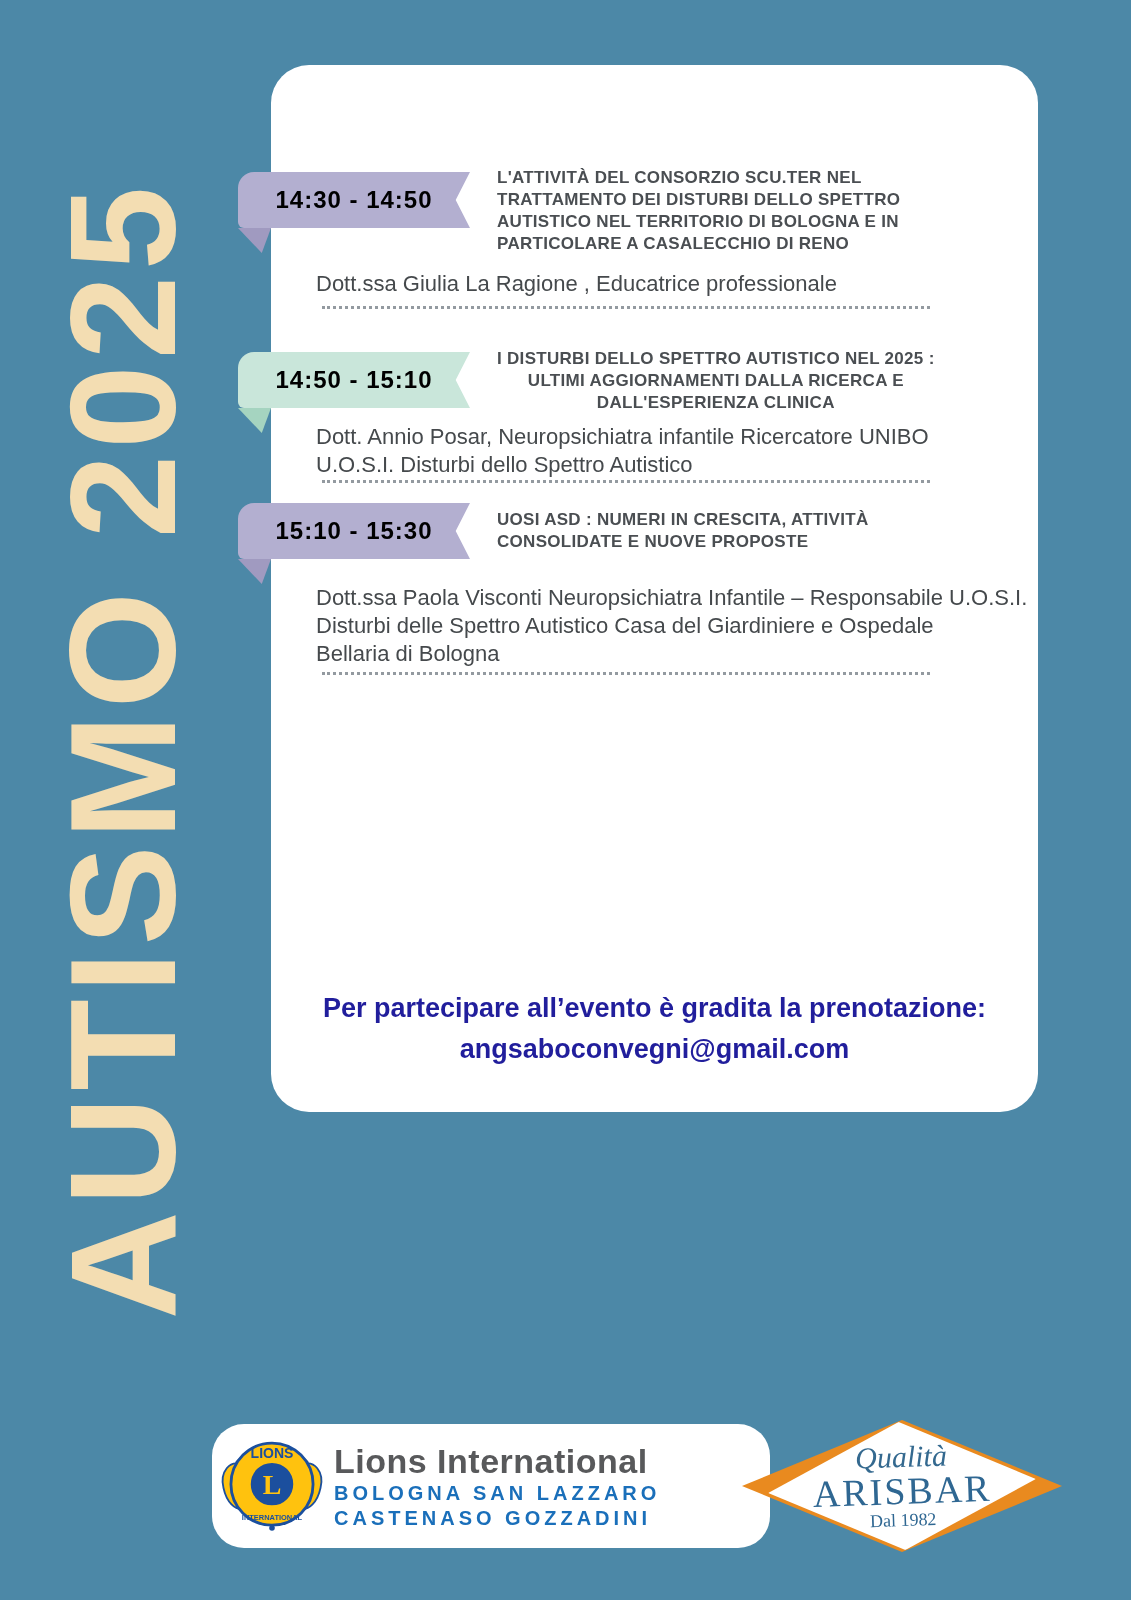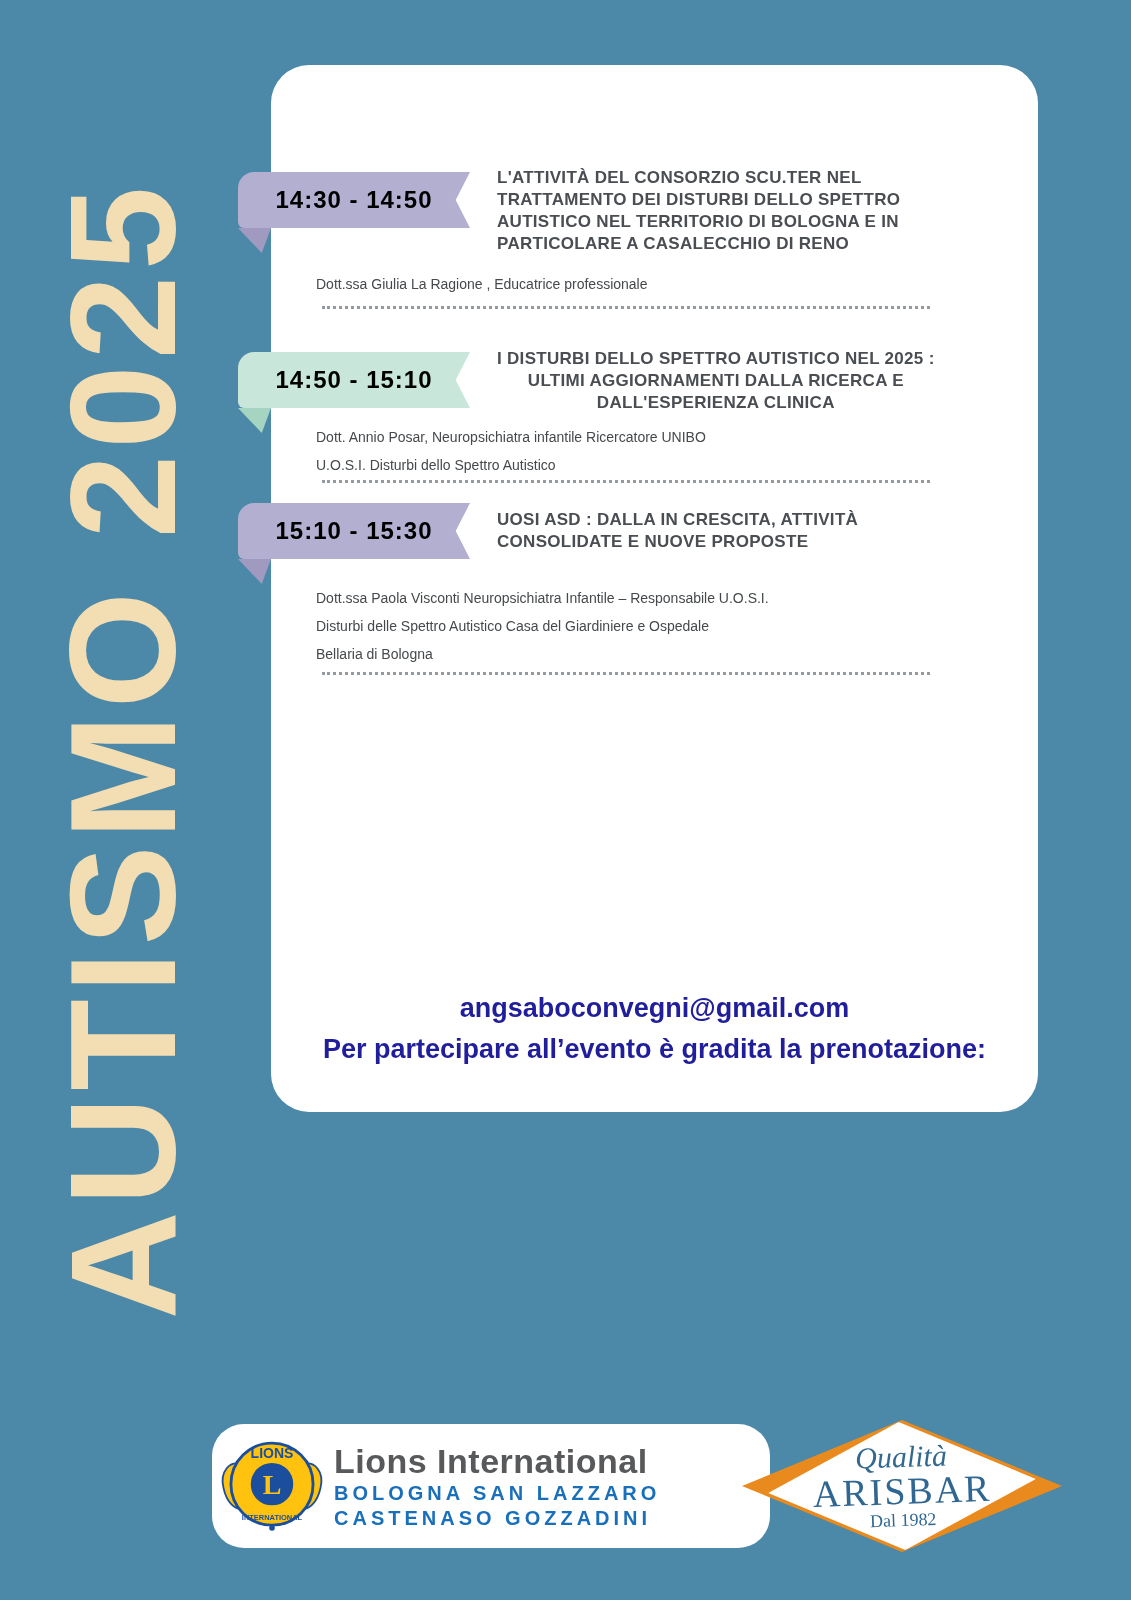--- a/index.html
+++ b/index.html
@@ -33,21 +33,21 @@
   .lavender .bar,.lavender .end{background:#b3afd0;}
   .lavender .fold{background:#a09ac0;}
   .mint .bar,.mint .end{background:#c9e6da;}
   .mint .fold{background:#a5d4c0;}
   .r1{top:172px;} .r2{top:352px;text-align:center;} .r3{top:503px;}
   
   .talk-title{position:absolute; left:497px; color:#4a4e52; font-weight:bold;
     font-size:17px; line-height:22px; letter-spacing:.3px; white-space:nowrap;}
   .t1{top:167px;} .t2{top:348px;text-align:center;} .t3{top:509px;}
   
-  .speaker{position:absolute; left:316px; color:#45494c; font-size:14px; line-height:28px; white-space:nowrap;}
+  .speaker{position:absolute; left:316px; color:#45494c; font-size:22px; line-height:28px; white-space:nowrap;}
   .s1{top:270px;} .s2{top:423px;} .s3{top:584px;}
   
   .dots{position:absolute; left:322px; width:608px; height:0; border-top:3px dotted #939aa0;}
   .d1{top:306px;} .d2{top:480px;} .d3{top:672px;}
   
   .cta{position:absolute; left:271px; top:988px; width:767px; text-align:center;
     color:#211e9c; font-weight:bold; font-size:27px; line-height:41px;}
   
   .lions-box{position:absolute; left:212px; top:1424px; width:558px; height:124px;
     background:#ffffff; display:flex; align-items:center; padding-left:4px; box-sizing:border-box;border-radius:32px;}
@@ -111,33 +111,33 @@
   </div>
   <div class="dots d2"></div>
 
   <div class="ribbon lavender r3">
     <div class="bar"></div>
     <div class="end"></div>
     <div class="fold"></div>
     <span class="time">15:10 - 15:30</span>
   </div>
   <div class="talk-title t3">
-    <div>UOSI ASD :  DALLA IN CRESCITA, ATTIVITÀ</div>
+    <div>UOSI ASD :  NUMERI IN CRESCITA, ATTIVITÀ</div>
     <div>CONSOLIDATE E NUOVE PROPOSTE</div>
   </div>
   <div class="speaker s3">
     <div>Dott.ssa Paola Visconti Neuropsichiatra Infantile – Responsabile U.O.S.I.</div>
     <div>Disturbi  delle Spettro Autistico Casa del Giardiniere e Ospedale</div>
     <div>Bellaria di Bologna</div>
   </div>
   <div class="dots d3"></div>
 
   <div class="cta">
+    <div>Per partecipare all’evento è gradita la prenotazione:</div>
     <div>angsaboconvegni@gmail.com</div>
-    <div>Per partecipare all’evento è gradita la prenotazione:</div>
   </div>
 
   <div class="lions-box">
     <svg class="lions-emblem" viewBox="0 0 120 120" xmlns="http://www.w3.org/2000/svg">
       <path d="M30,38 C14,30 4,46 8,62 C11,76 20,88 32,84 C24,70 23,50 30,38 Z" fill="#ffc20e" stroke="#1b4f9e" stroke-width="2"></path>
       <path d="M90,38 C106,30 116,46 112,62 C109,76 100,88 88,84 C96,70 97,50 90,38 Z" fill="#ffc20e" stroke="#1b4f9e" stroke-width="2"></path>
       <path d="M22,34 l8,-8 4,10 Z M98,34 l-8,-8 -4,10 Z" fill="#ffc20e" stroke="#1b4f9e" stroke-width="1.5"></path>
       <circle cx="60" cy="58" r="44" fill="#ffc20e" stroke="#1b4f9e" stroke-width="3"></circle>
       <circle cx="60" cy="58" r="24" fill="#1b4f9e" stroke="#ffc20e" stroke-width="2.5"></circle>
       <text x="60" y="30" text-anchor="middle" font-family="Liberation Sans, DejaVu Sans, sans-serif" font-size="15" font-weight="bold" fill="#1b4f9e">LIONS</text>

